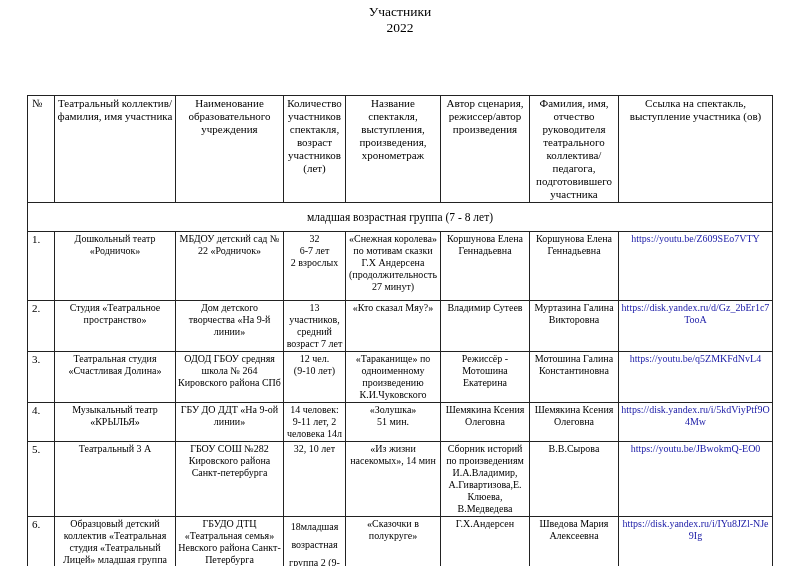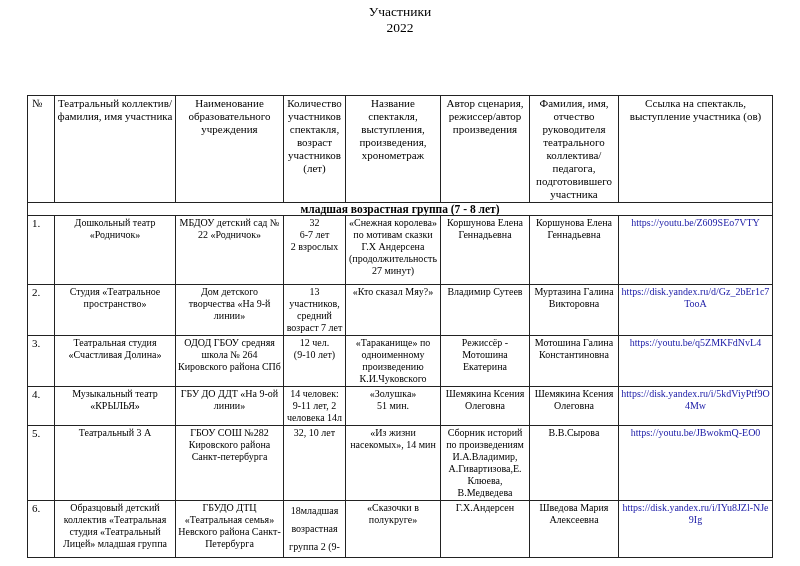--- a/index.html
+++ b/index.html
@@ -8,21 +8,21 @@
   .title-block { position:absolute; left:0; top:4px; width:800px; text-align:center;
                  font-size:13.5px; line-height:15.5px; }
   .title-block .bold { font-weight:bold; }
   table.grid { position:absolute; left:27px; top:95px; width:745px;
                border-collapse:collapse; table-layout:fixed; font-size:10px; line-height:12px; }
   table.grid td, table.grid th { border:1px solid #222; vertical-align:top; text-align:center;
                padding:1px 2px; font-weight:normal; overflow:hidden; }
   table.grid th { font-size:11px; line-height:13px; padding-top:1px; }
   table.grid td.num { text-align:left; padding-left:4px; font-size:11px; }
   tr.hdr th { height:102px; }
-  tr.group td { font-weight:bold; font-size:11.5px; line-height:12px; height:11px; padding:0 2px; }
+  tr.group td { font-weight:normal; font-size:11.5px; line-height:12px; height:11px; padding:8px 2px; }
   a.link { color:#1a1aa6; }
 </style>
 </head>
 <body>
 
 <div class="title-block">
   <div>Участники</div>
   <div>2022</div>
 </div>
 

